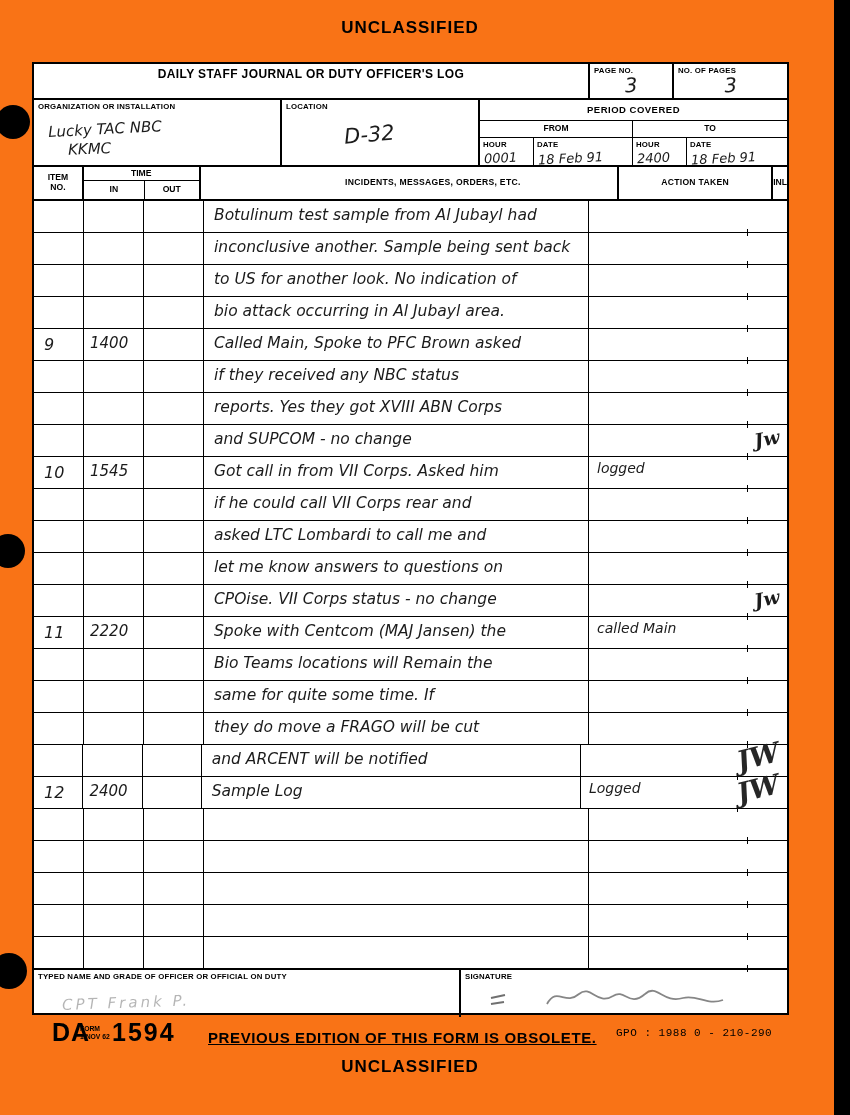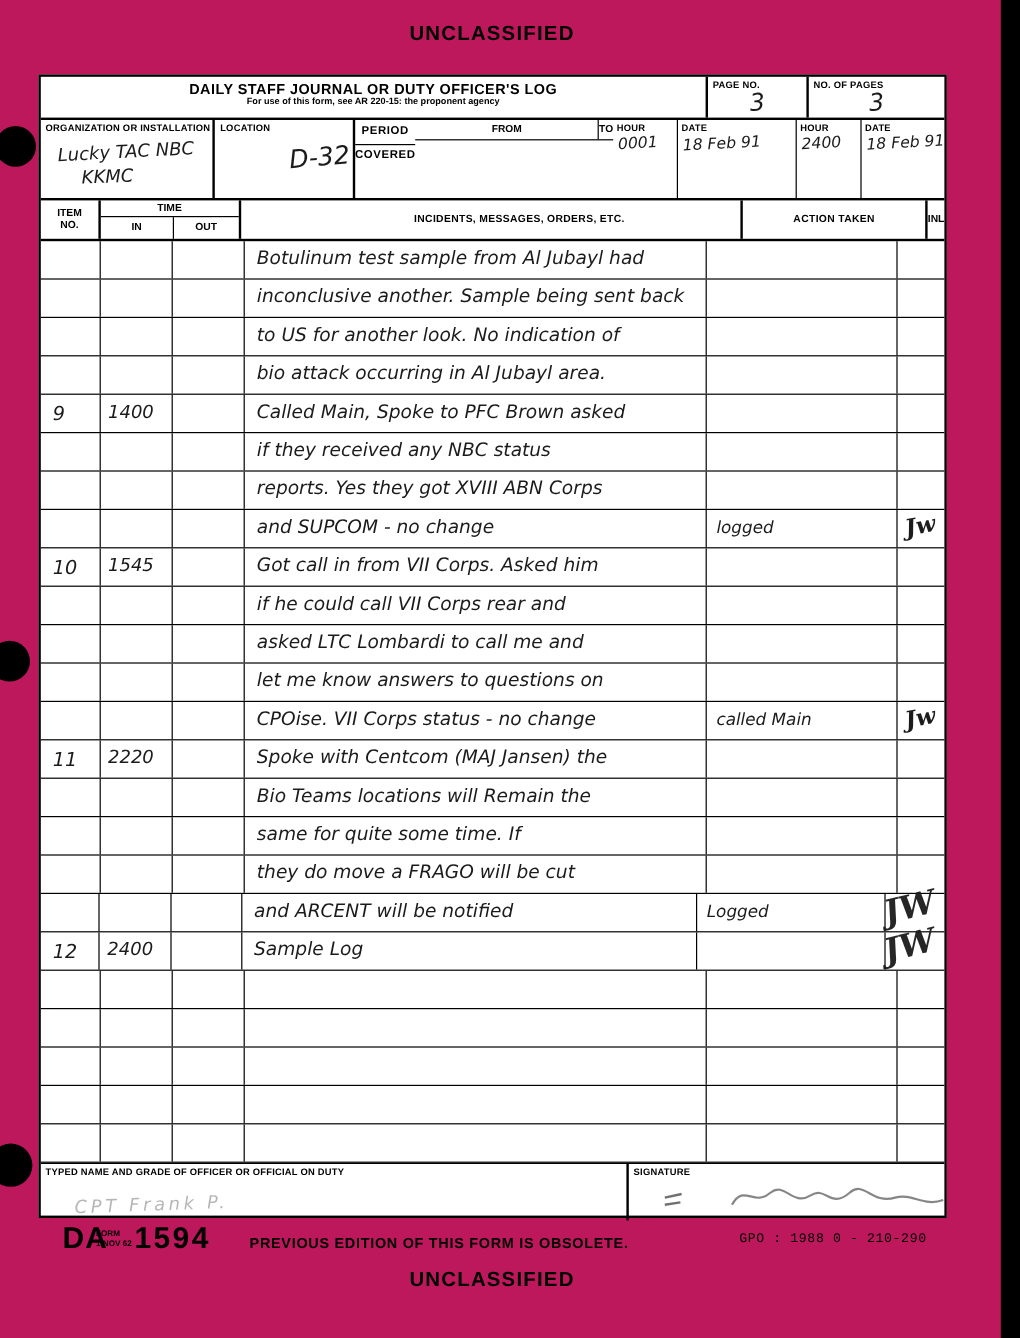--- a/index.html
+++ b/index.html
@@ -1,18 +1,18 @@
 <!DOCTYPE html>
 <html><head>
 <meta charset="utf-8">
 <style>
   html,body{margin:0;padding:0;}
   body{background:#888;}
   .page{
-    position:relative;width:850px;height:1115px;background:#be185d;
+    position:relative;width:850px;height:1115px;background:#f97316;
     font-family:"Liberation Sans",sans-serif;color:#000;overflow:hidden;
   }
   .scan-bar{position:absolute;top:0;right:0;width:16px;height:1115px;background:#000;}
   .hole{position:absolute;background:#000;border-radius:50%;}
   .hole1{left:-4px;top:105px;width:34px;height:34px;}
   .hole2{left:-9px;top:534px;width:34px;height:34px;}
   .hole3{left:-9px;top:953px;width:36px;height:36px;}
   .classify{position:absolute;left:0;width:820px;text-align:center;font-weight:bold;
     font-size:17px;letter-spacing:1px;}
   .classify.top{top:18px;}
@@ -31,21 +31,21 @@
   .form-sub{font-size:7.6px;font-weight:bold;line-height:8.5px;}
   .small-label{font-size:7.8px;font-weight:bold;padding:2px 0 0 4px;letter-spacing:.2px;}
   .pageno-cell{width:84px;}
   .pages-cell{flex:1;}
   .hand{font-family:"DejaVu Sans",sans-serif;font-style:italic;color:#1b1b1b;}
   .big3{font-size:20px;text-align:center;transform:rotate(-4deg);margin-top:-2px;}
 
   .org-row{height:67px;border-bottom:2px solid #000;}
   .org-cell{width:248px;}
   .loc-cell{width:198px;}
-  .period-cell{flex:1;display:flex;flex-direction:row;}
+  .period-cell{flex:1;display:flex;flex-direction:column;}
   .org-line1{font-size:15px;margin:6px 0 0 14px;transform:rotate(-3deg);}
   .org-line2{font-size:15px;margin:2px 0 0 34px;transform:rotate(-2deg);}
   .loc-value{font-size:21px;margin:8px 0 0 62px;transform:rotate(-5deg);}
   .period-title{height:20px;border-bottom:1.5px solid #000;text-align:center;
      font-size:9.5px;font-weight:bold;line-height:20px;letter-spacing:.5px;}
   .fromto{height:16px;border-bottom:1.5px solid #000;display:flex;}
   .fromto .cell{text-align:center;font-size:8.5px;font-weight:bold;line-height:15px;}
   .ft-from{width:153px;border-right:1.5px solid #000;}
   .ft-to{flex:1;}
   .hd-row{flex:1;display:flex;}
@@ -71,59 +71,58 @@
   .th-inl{flex:1;line-height:30px;}
 
   
   .tbody{position:relative;}
   .trow{display:flex;height:32px;border-bottom:1.6px solid #000;box-sizing:border-box;}
   .td{box-sizing:border-box;overflow:visible;white-space:nowrap;}
   .td-item{width:50px;border-right:1.6px solid #000;font-size:16px;padding:6px 0 0 10px;}
   .td-in{width:60px;border-right:1.6px solid #000;font-size:15px;padding:5px 0 0 6px;}
   .td-out{width:60px;border-right:1.6px solid #000;}
   .td-text{width:385px;border-right:1.6px solid #000;font-size:15.5px;padding:5px 0 0 10px;}
-  .td-act{width:159px;border-right:1.6px solid #000;font-size:14px;padding:7px 16px 0 8px;}
+  .td-act{width:159px;border-right:1.6px solid #000;font-size:14px;padding:7px 16px 0 8px;margin-top:28px;}
   .td-inl{flex:1;position:relative;}
   .sig{font-family:"DejaVu Serif",serif;font-style:italic;font-size:19px;
        display:inline-block;transform:rotate(-10deg);padding:3px 0 0 6px;font-weight:bold;}
   .sig-big{font-size:27px;transform:rotate(-14deg) translate(-6px,-8px);opacity:.95;}
 
   
   .foot-row{height:48px;display:flex;border-top:.4px solid #000;}
-  .foot-name{width:490px;border-right:2px solid #000;}
+  .foot-name{width:427px;border-right:2px solid #000;}
   .foot-sig{flex:1;}
   .typed-name{font-size:15px;letter-spacing:3px;opacity:.32;margin:8px 0 0 28px;transform:rotate(-2deg);}
   .sig-scribble{position:absolute;left:26px;top:10px;}
 
   
   .da-line{position:absolute;left:36px;top:1018px;width:790px;height:34px;}
   .da-big{position:absolute;left:16px;top:0;font-size:25px;font-weight:900;letter-spacing:1px;}
   .da-form-stack{position:absolute;left:44px;top:7px;font-size:6.8px;font-weight:bold;line-height:7.5px;white-space:nowrap;}
   .da-num{position:absolute;left:76px;top:0;font-size:25px;font-weight:900;letter-spacing:2px;}
-  .obsolete{position:absolute;left:172px;top:11px;font-size:12px;font-weight:bold;letter-spacing:.6px;}
+  .obsolete{position:absolute;left:172px;top:11px;font-size:15px;font-weight:bold;letter-spacing:.6px;text-decoration:underline;}
   .gpo{position:absolute;left:580px;top:9px;font-size:11px;font-family:"Liberation Mono",monospace;letter-spacing:.5px;}
 </style>
 </head>
 <body>
 
 <div class="page">
 
   <div class="scan-bar"></div>
   <div class="hole hole1"></div>
   <div class="hole hole2"></div>
   <div class="hole hole3"></div>
 
   <div class="classify top">UNCLASSIFIED</div>
 
   <div class="form">
 
     <div class="row title-row">
       <div class="cell br title-cell">
         <div class="form-title">DAILY STAFF JOURNAL OR DUTY OFFICER'S LOG</div>
-        <div class="form-sub">For use of this form, see AR 220-15: the proponent agency</div>
       </div>
       <div class="cell br pageno-cell">
         <div class="small-label">PAGE NO.</div>
         <div class="hand big3">3</div>
       </div>
       <div class="cell pages-cell">
         <div class="small-label">NO. OF PAGES</div>
         <div class="hand big3">3</div>
       </div>
     </div>

